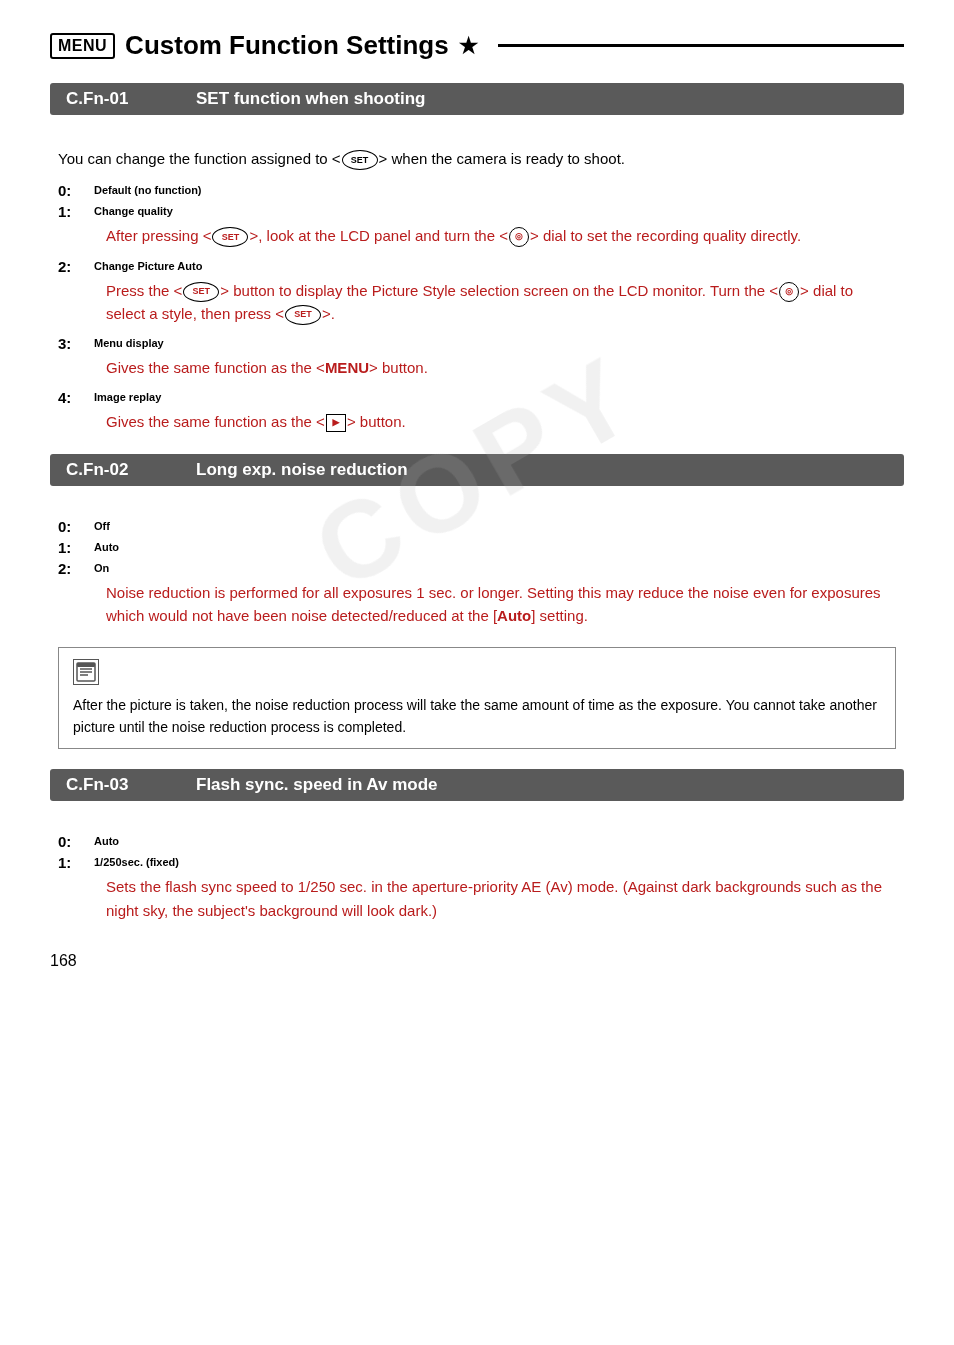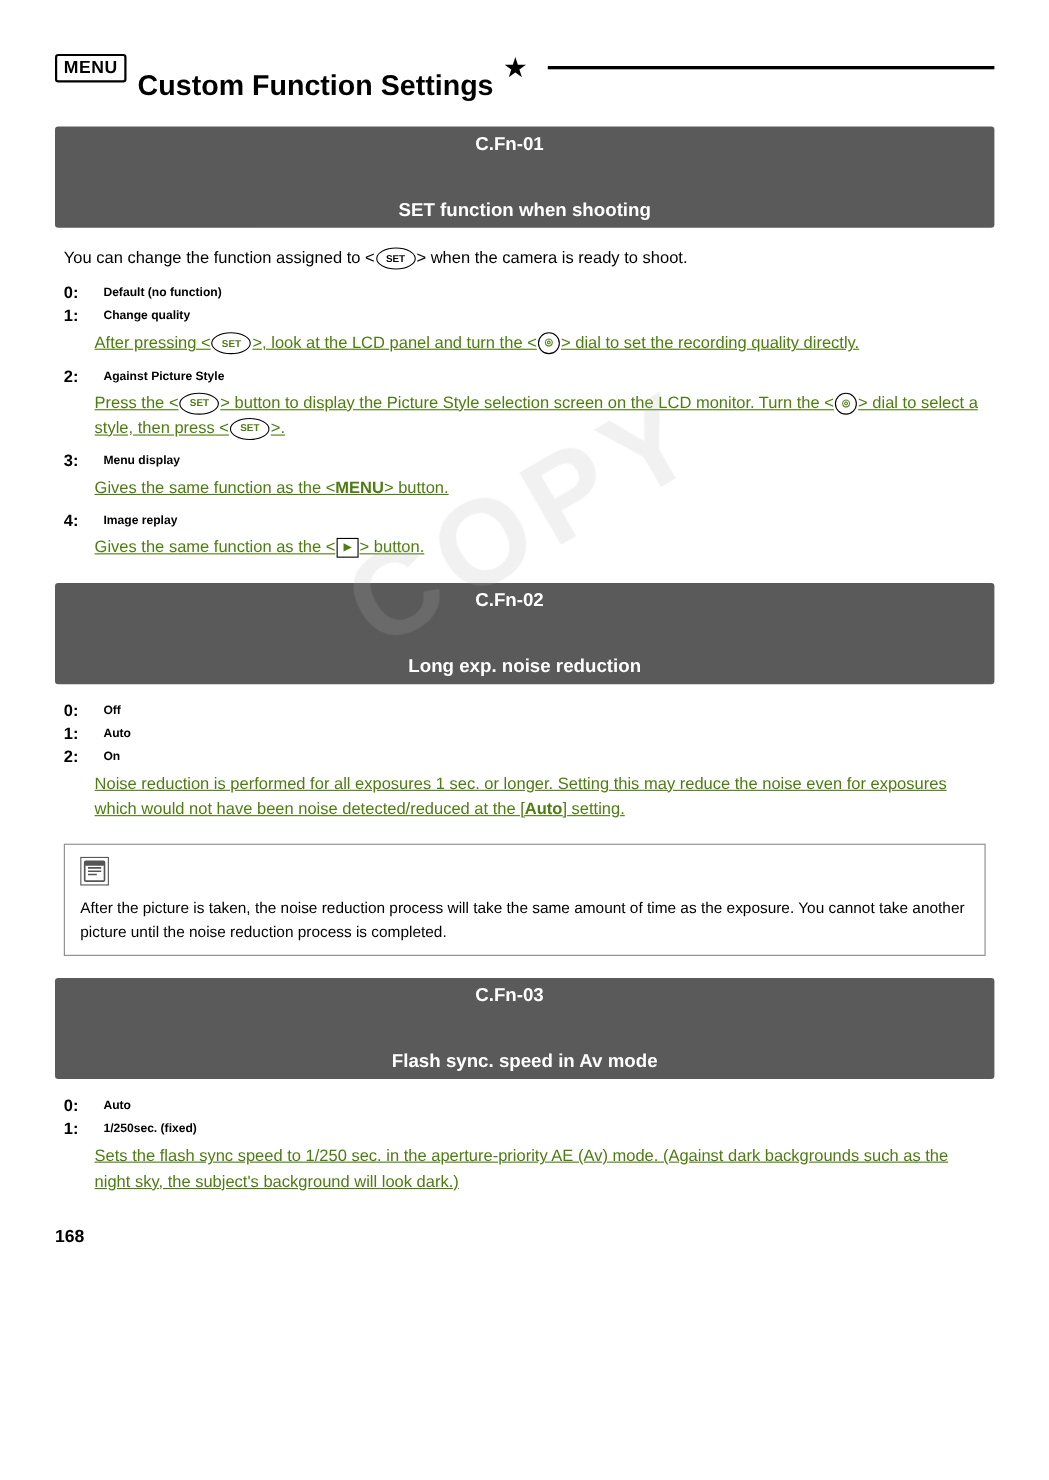--- a/index.html
+++ b/index.html
@@ -27,44 +27,42 @@
       border: 2.5px solid #000;
       border-radius: 3px;
       font-weight: bold;
       font-size: 16px;
       padding: 2px 6px;
       letter-spacing: 0.5px;
     }
     .page-title-text {
       font-size: 26px;
       font-weight: bold;
-      margin-top: 32px;
     }
     .page-title-star {
       font-size: 22px;
       font-weight: bold;
     }
     .page-title-line {
       flex: 1;
       height: 3px;
       background: #000;
       margin-left: 10px;
     }
 
     
     .section-header {
       background: #5a5a5a;
       color: #fff;
       display: flex;
       align-items: center;
       padding: 6px 16px;
       border-radius: 3px;
-      margin-bottom: 16px;
+      margin-bottom: 32px;
       gap: 40px;
-      flex-direction: column;
     }
     .section-header .fn-code {
       font-size: 17px;
       font-weight: bold;
       min-width: 90px;
     }
     .section-header .fn-title {
       font-size: 17px;
       font-weight: bold;
     }
@@ -91,25 +89,24 @@
       font-size: 15px;
       min-width: 36px;
       flex-shrink: 0;
     }
     .item-label {
       font-weight: bold;
       font-size: 11px;
       line-height: 1.5;
     }
     .item-desc {
-      margin-left: 28px;
+      margin-left: 48px;
       margin-bottom: 10px;
       line-height: 1.55;
-      color: #4d7c0f;
-      text-decoration: underline;
+      color: #b91c1c;
     }
 
     
     .icon-set {
       display: inline-flex;
       align-items: center;
       justify-content: center;
       border: 1.5px solid #000;
       border-radius: 50%;
       width: 36px;
@@ -178,21 +175,20 @@
     }
     .note-text {
       font-size: 14px;
       line-height: 1.55;
     }
 
     
     .page-number {
       font-size: 16px;
       margin-top: 30px;
-      font-weight: bold;
     }
 
     
     .watermark {
       position: fixed;
       top: 35%;
       left: 50%;
       transform: translate(-50%, -50%) rotate(-30deg);
       font-size: 110px;
       color: rgba(180,180,180,0.18);
@@ -232,21 +228,21 @@
   <div class="item-row">
     <span class="item-num">1:</span>
     <span class="item-label">Change quality</span>
   </div>
   <div class="item-desc">
     After pressing &lt;<span class="icon-set">SET</span>&gt;, look at the LCD panel and turn the &lt;<span class="icon-dial">◎</span>&gt; dial to set the recording quality directly.
   </div>
 
   <div class="item-row">
     <span class="item-num">2:</span>
-    <span class="item-label">Against Picture Style</span>
+    <span class="item-label">Change Picture Auto</span>
   </div>
   <div class="item-desc">
     Press the &lt;<span class="icon-set">SET</span>&gt; button to display the Picture Style selection screen on the LCD monitor. Turn the &lt;<span class="icon-dial">◎</span>&gt; dial to select a style, then press &lt;<span class="icon-set">SET</span>&gt;.
   </div>
 
   <div class="item-row">
     <span class="item-num">3:</span>
     <span class="item-label">Menu display</span>
   </div>
   <div class="item-desc">

